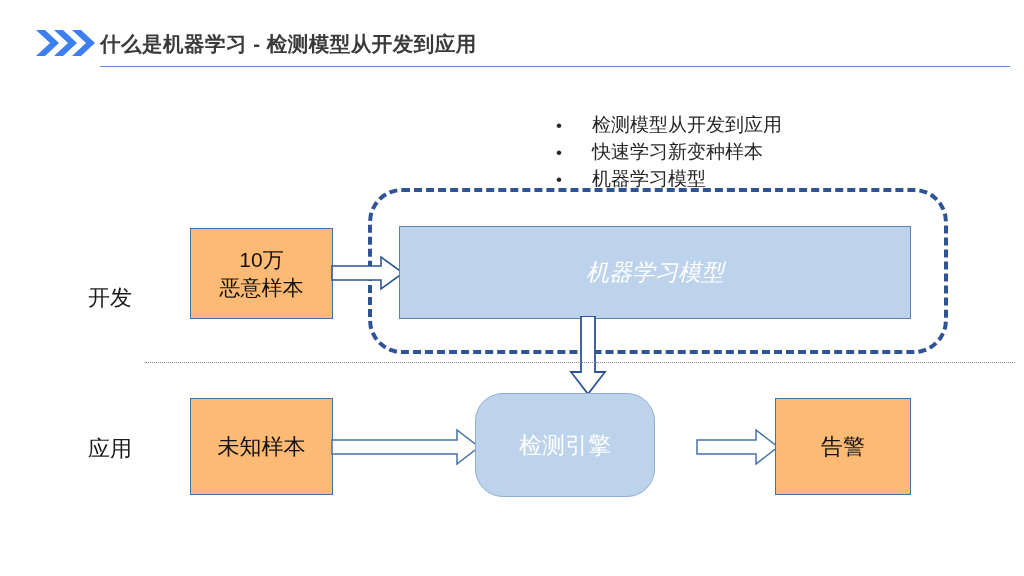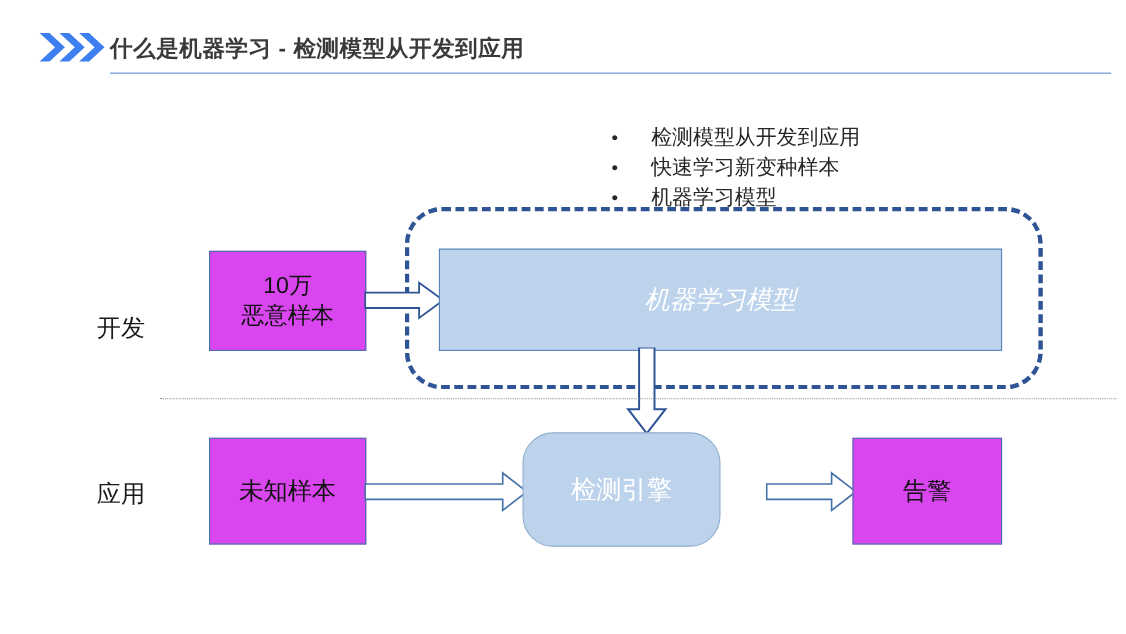--- a/index.html
+++ b/index.html
@@ -99,21 +99,21 @@
   
   .box {
     position: absolute;
     box-sizing: border-box;
     display: flex;
     align-items: center;
     justify-content: center;
     text-align: center;
   }
   .box-plain {
-    background: #d946ef;
+    background: #fdba74;
     border: 1.4px solid #4472a8;
     color: #111111;
   }
   .box-filled {
     background: #bdd3ec;
     border: 1.4px solid #8faecf;
     color: #ffffff;
   }
 
   #box-malware-samples {

